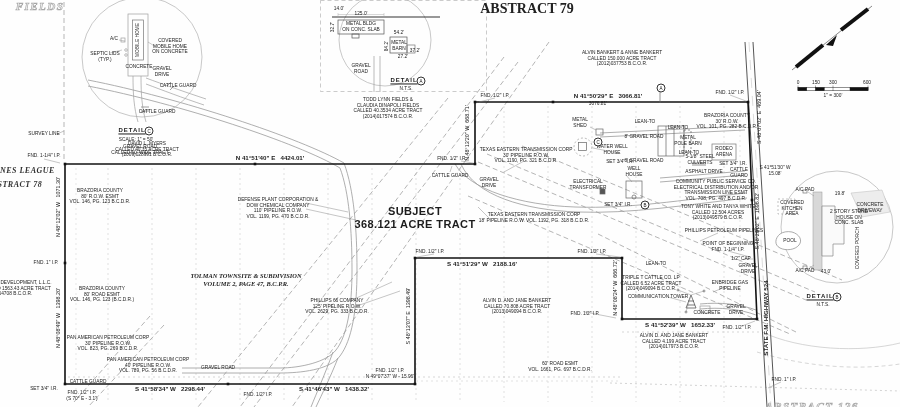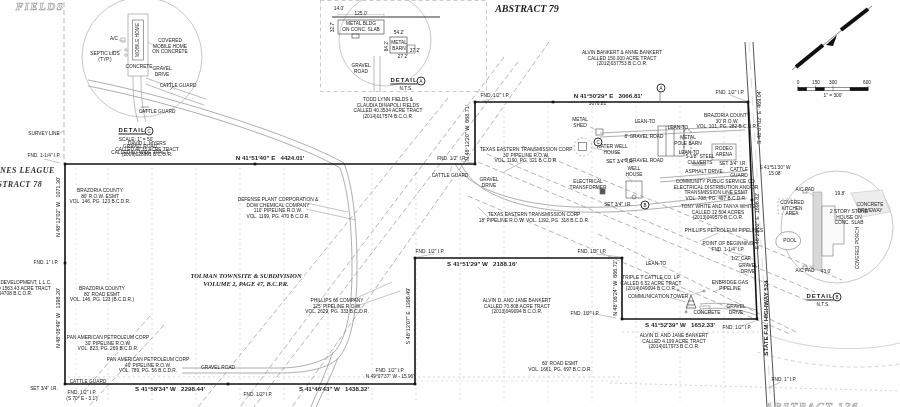--- a/index.html
+++ b/index.html
@@ -8,21 +8,21 @@
   .stage svg{position:absolute;left:0;top:0;}
   #ann-layer{position:absolute;left:0;top:0;width:900px;height:407px;pointer-events:none;}
   .ann{position:absolute;transform:translate(-50%,-50%);white-space:pre;text-align:center;
        color:#1c1c1c;line-height:1.18;}
   .t4{font-size:4.8px;}
   .t5{font-size:5.4px;}
   .t6{font-size:6.2px;font-weight:600;}
   .t6u{font-size:6px;font-weight:600;text-decoration:underline;letter-spacing:1px;}
   .big{font-size:11px;font-weight:600;letter-spacing:.4px;}
   .serif{font-family:"Liberation Serif",serif;font-style:italic;font-weight:700;font-size:6.4px;color:#222;}
-  .serif8{font-family:"Liberation Serif",serif;font-style:italic;font-weight:700;font-size:10px;color:#222;}
+  .serif8{font-family:"Liberation Serif",serif;font-weight:700;font-size:14px;color:#222;}
   .serif9{font-family:"Liberation Serif",serif;font-style:italic;font-weight:700;font-size:8px;color:#333;letter-spacing:.5px;}
   .outline{font-family:"Liberation Serif",serif;font-style:italic;font-weight:700;font-size:11px;
            color:#f6f6f6;-webkit-text-stroke:.7px #a8a8a8;letter-spacing:1.5px;}
   .circ{border:.8px solid #333;border-radius:50%;width:7px;height:7px;line-height:7px;
         font-size:4.5px;background:#fff;color:#111;white-space:normal;}
 </style>
 </head>
 <body>
 
 <div class="stage">
@@ -280,20 +280,22 @@
       <div class="ann t4" style="left: 82px; top: 396px; transform: translate(-50%, -50%);">FND. 1/2" I.P.
 (S 70° E - 3.1')</div>
       <div class="ann t6" style="left: 170px; top: 389px; transform: translate(-50%, -50%);">S 41°58'34" W   2298.44'</div>
       <div class="ann t4" style="left: 258px; top: 395px; transform: translate(-50%, -50%);">FND. 1/2" I.P.</div>
       <div class="ann t4" style="left: 218px; top: 368px; transform: translate(-50%, -50%);">GRAVEL ROAD</div>
       <div class="ann t6" style="left: 334px; top: 389px; transform: translate(-50%, -50%);">S 41°46'43" W   1438.32'</div>
       <div class="ann t4" style="left: 390px; top: 374px; transform: translate(-50%, -50%);">FND. 1/2" I.P.
 N 49°07'37" W - 15.96'</div>
       <div class="ann t4" style="left: 560px; top: 367px; transform: translate(-50%, -50%);">60' ROAD ESMT
 VOL. 1661, PG. 697 B.C.D.R.</div>
+      <div class="ann big" style="left: 415px; top: 218px; transform: translate(-50%, -50%);">SUBJECT
+368.121 ACRE TRACT</div>
       <div class="ann serif" style="left: 246px; top: 280px; transform: translate(-50%, -50%);">TOLMAN TOWNSITE &amp; SUBDIVISION
 VOLUME 2, PAGE 47, B.C.P.R.</div>
       <div class="ann t4" style="left: 278px; top: 208px; transform: translate(-50%, -50%);">DEFENSE PLANT CORPORATION &amp;
 DOW CHEMICAL COMPANY
 110' PIPELINE R.O.W.
 VOL. 1199, PG. 470 B.C.D.R.</div>
       <div class="ann t4" style="left: 337px; top: 306px; transform: translate(-50%, -50%);">PHILLIPS 66 COMPANY
 125' PIPELINE R.O.W.
 VOL. 2629, PG. 333 B.C.D.R.</div>
       <div class="ann t4" style="left: 526px; top: 155px; transform: translate(-50%, -50%);">TEXAS EASTERN TRANSMISSION CORP

